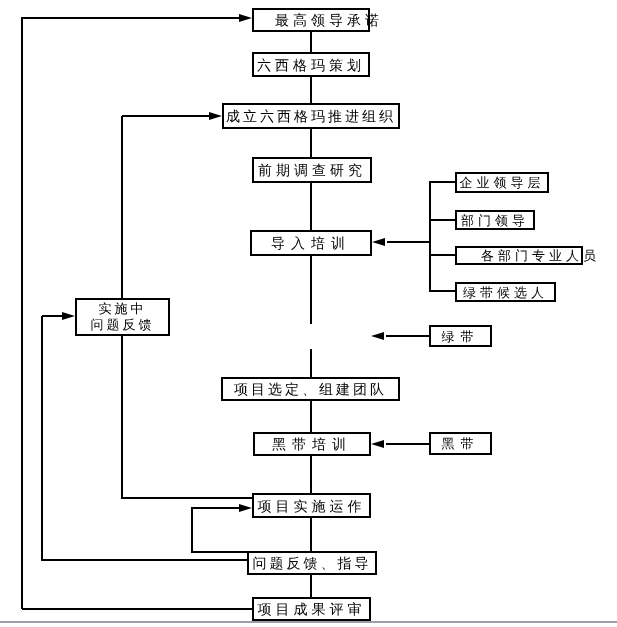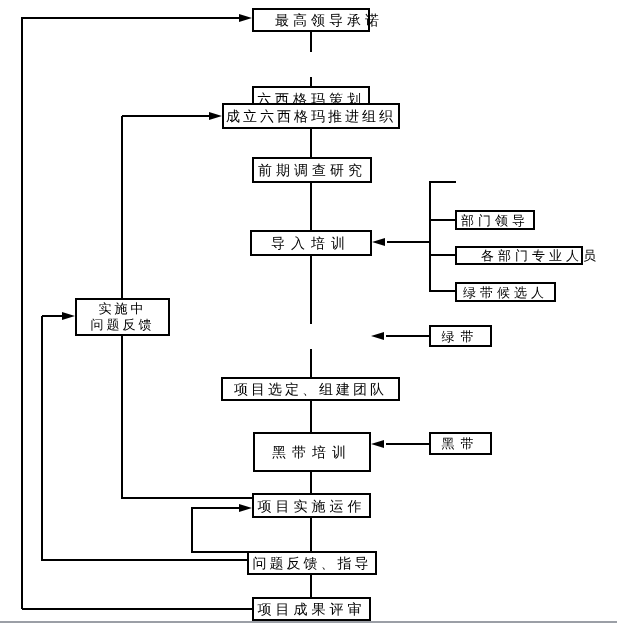--- a/index.html
+++ b/index.html
@@ -47,53 +47,56 @@
   .separator { position: absolute; left: 0; top: 621px; width: 617px; height: 2px; background: #9b9fa6; z-index: 1; }
 </style>
 </head>
 <body>
 
 <div class="canvas">
 
   <div class="box" style="left:252px; top:8px;  width:118px; height:24px;padding-left:36px;">
     <span>最高领导承诺</span>
   </div>
-  <div class="box" style="left:252px; top:52px; width:118px; height:25px;margin-top:34px;">
+  <div class="box" style="left:252px; top:52px; width:118px; height:25px;">
     <span>六西格玛策划</span>
   </div>
   <div class="box" style="left:222px; top:103px; width:178px; height:26px; letter-spacing:3px;">
     <span>成立六西格玛推进组织</span>
   </div>
   <div class="box" style="left:252px; top:157px; width:120px; height:26px;">
     <span>前期调查研究</span>
   </div>
   <div class="box" style="left:250px; top:230px; width:122px; height:26px; letter-spacing:6px;">
     <span>导入培训</span>
   </div>
   <div class="box" style="left:221px; top:377px; width:179px; height:24px; letter-spacing:3px;">
     <span>项目选定、组建团队</span>
   </div>
-  <div class="box" style="left:253px; top:432px; width:118px; height:40px; letter-spacing:6px;">
+  <div class="box" style="left:253px; top:432px; width:118px; height:24px; letter-spacing:6px;">
     <span>黑带培训</span>
   </div>
   <div class="box" style="left:252px; top:493px; width:119px; height:25px;">
     <span>项目实施运作</span>
   </div>
   <div class="box" style="left:247px; top:551px; width:130px; height:24px; letter-spacing:3px;">
     <span>问题反馈、指导</span>
   </div>
   <div class="box" style="left:252px; top:597px; width:119px; height:24px;">
     <span>项目成果评审</span>
   </div>
 
   <div class="box multiline" style="left:75px; top:298px; width:95px; height:38px;">
     <span>实施中</span>
     <span>问题反馈</span>
   </div>
 
+  <div class="box small" style="left:455px; top:172px; width:94px; height:21px;">
+    <span>企业领导层</span>
+  </div>
   <div class="box small" style="left:455px; top:210px; width:80px; height:20px;">
     <span>部门领导</span>
   </div>
   <div class="box small" style="left:455px; top:246px; width:128px; height:19px;padding-left:43px;">
     <span>各部门专业人员</span>
   </div>
   <div class="box small" style="left:455px; top:282px; width:101px; height:20px;">
     <span>绿带候选人</span>
   </div>
   <div class="box small" style="left:429px; top:325px; width:63px; height:22px; letter-spacing:6px;">

